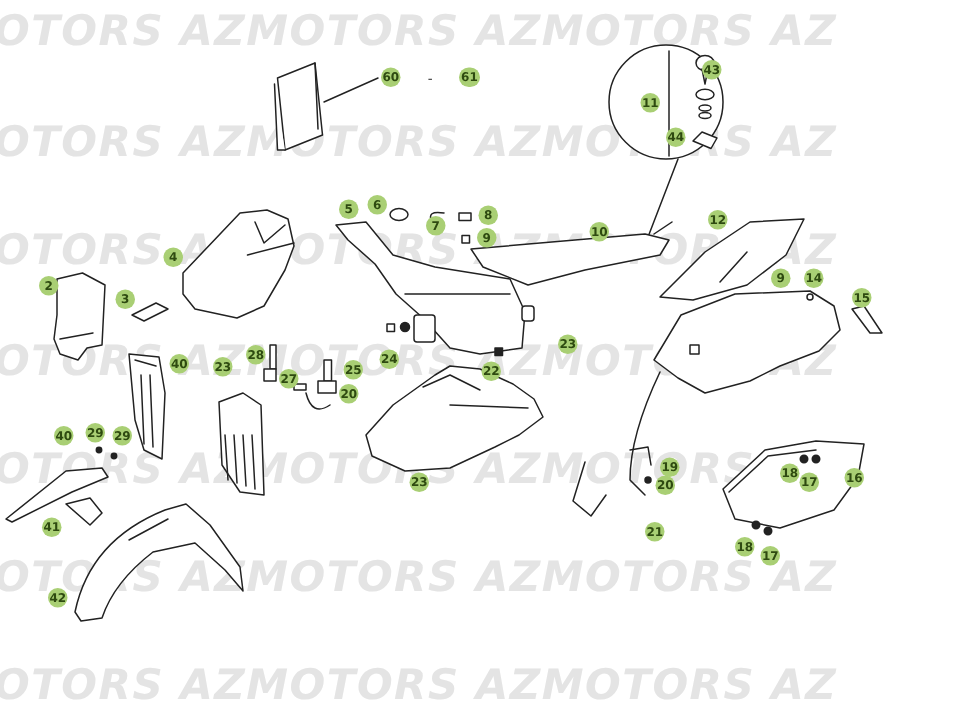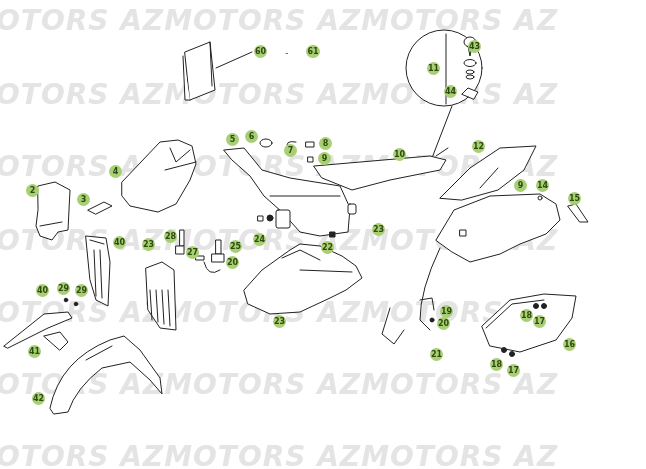--- a/index.html
+++ b/index.html
@@ -205,17 +205,17 @@
   <span class="lbl" style="left:36px;top:284px;">40</span>
   <span class="lbl" style="left:28px;top:345px;">41</span>
   <span class="lbl" style="left:32px;top:392px;">42</span>
 
   <span class="lbl" style="left:440px;top:305px;">19</span>
   <span class="lbl" style="left:437px;top:317px;">20</span>
   <span class="lbl" style="left:385px;top:348px;margin-left:45px;">21</span>
 
   <span class="lbl" style="left:520px;top:309px;">18</span>
   <span class="lbl" style="left:533px;top:315px;">17</span>
-  <span class="lbl" style="left:563px;top:338px;">16</span>
+  <span class="lbl" style="left:563px;top:312px;">16</span>
   <span class="lbl" style="left:490px;top:358px;">18</span>
   <span class="lbl" style="left:507px;top:364px;">17</span>
 
 </div>
 
 </body></html>

